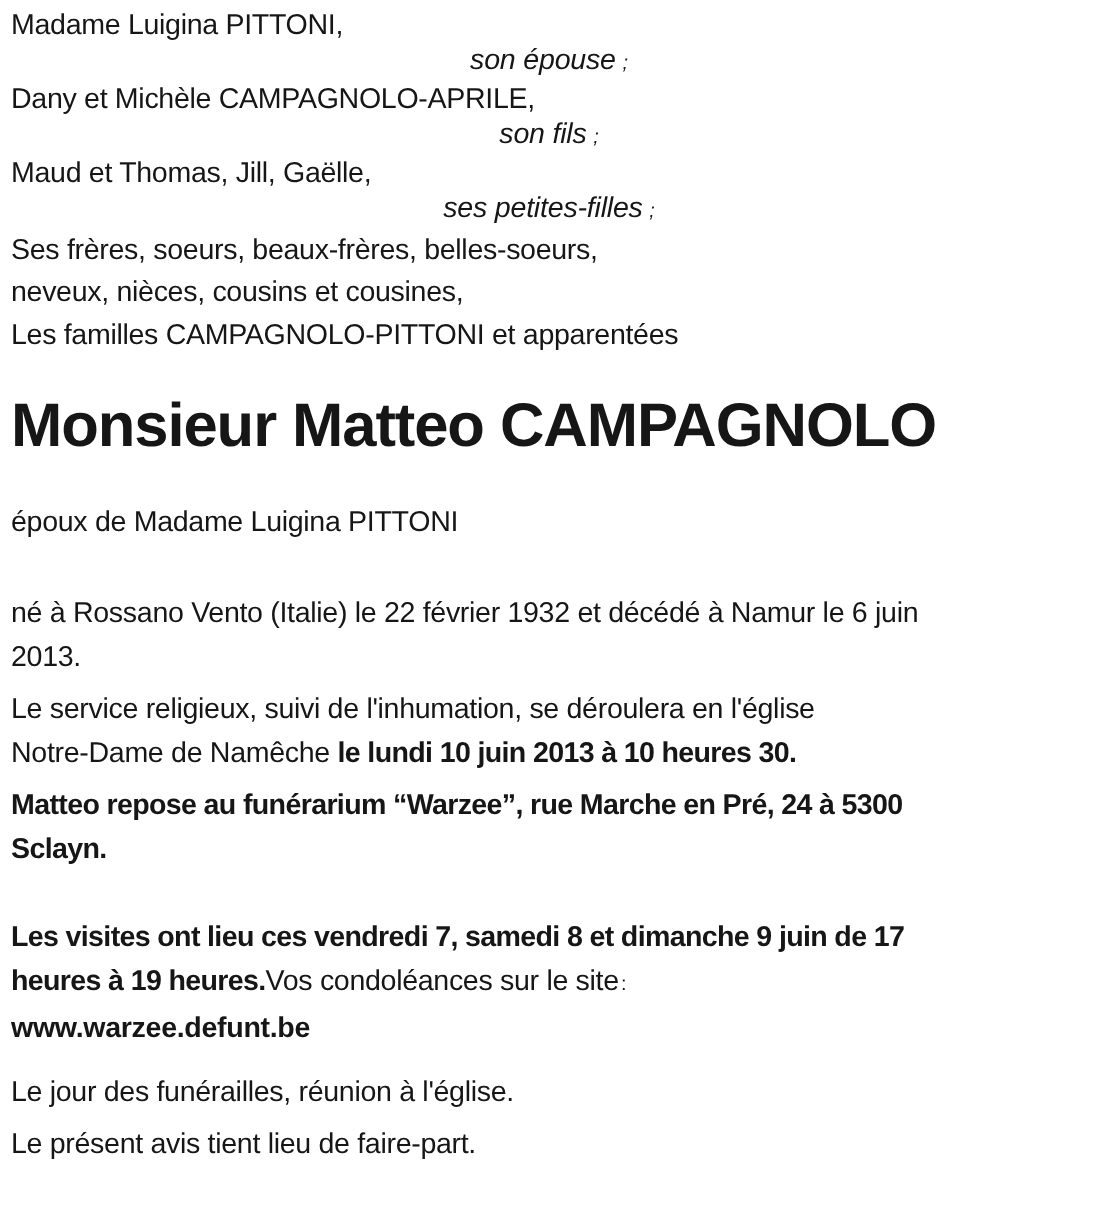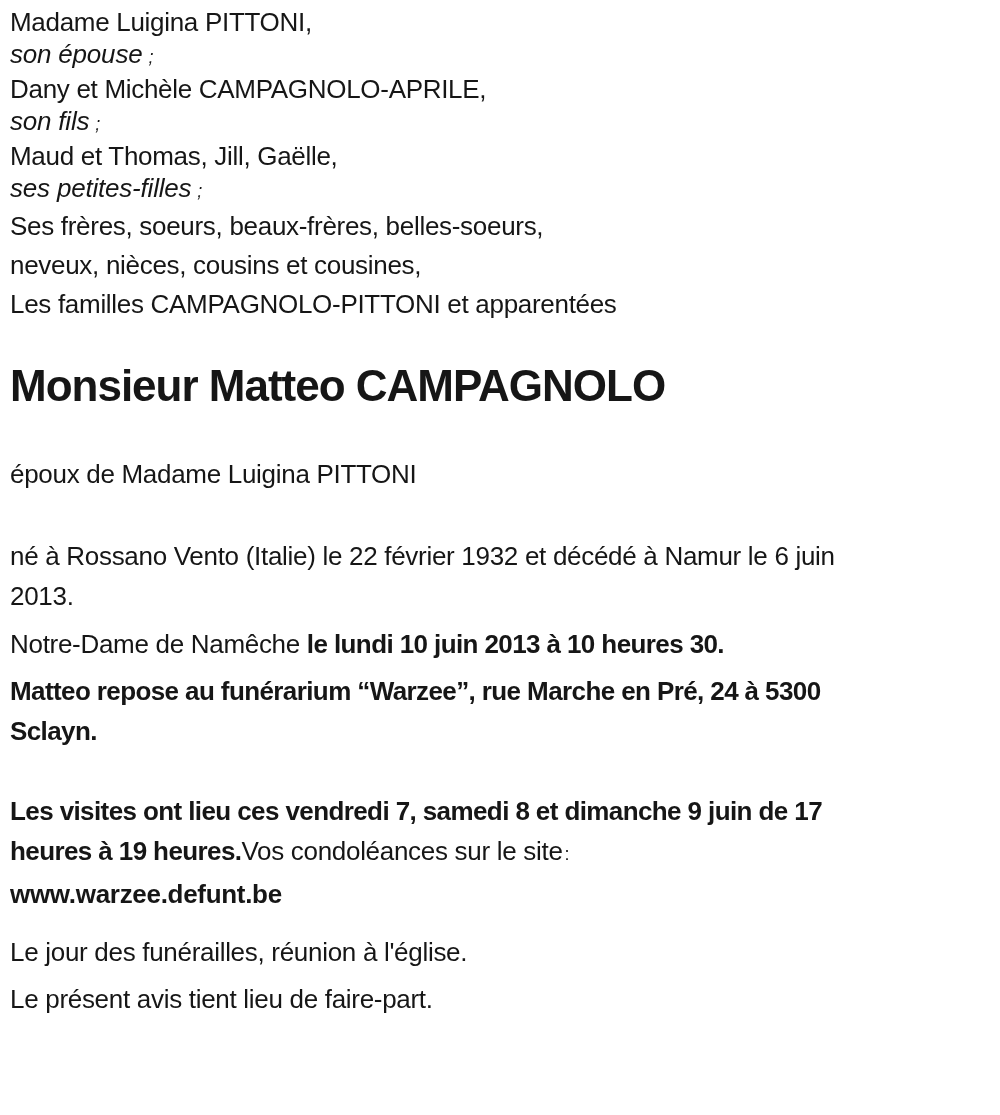--- a/index.html
+++ b/index.html
@@ -20,42 +20,42 @@
   
   .pair-name {
     font-size: 26px;
     line-height: 32px;
     letter-spacing: -0.3px;
     white-space: nowrap;
   }
   .pair-relation {
     font-size: 26px;
     line-height: 32px;
-    text-align: left;
+    text-align: center;
     font-style: italic;
     letter-spacing: -0.2px;
     white-space: nowrap;
   }
   .family-lines div {
     font-size: 26px;
     line-height: 39px;
     letter-spacing: -0.3px;
     white-space: nowrap;
   }
   
   .announcement {
     margin-top: 38px;
     font-size: 26px;
     line-height: 40px;
     letter-spacing: -0.3px;
     white-space: nowrap;
   }
   .deceased-title {
     margin: 38px 0 0 0;
-    font-size: 44px;
+    font-size: 56px;
     line-height: 48px;
     font-weight: 700;
     letter-spacing: -1px;
     white-space: nowrap;
   }
   .spouse-line {
     margin-top: 44px;
     font-size: 26px;
     line-height: 40px;
     letter-spacing: -0.3px;
@@ -117,20 +117,21 @@
   <h1 class="deceased-title">Monsieur Matteo CAMPAGNOLO</h1>
 
   <div class="spouse-line">époux de Madame Luigina PITTONI</div>
 
   <div class="para m-birth">
     <div class="ln">né à Rossano Vento (Italie) le 22 février 1932 et décédé à Namur le 6 juin</div>
     <div class="ln">2013.</div>
   </div>
 
   <div class="para m-service">
+    <div class="ln">Le service religieux, suivi de l'inhumation, se déroulera en l'église</div>
     <div class="ln"><span>Notre-Dame de Namêche </span><span class="b">le lundi 10 juin 2013 à 10 heures 30.</span></div>
   </div>
 
   <div class="para m-repose b">
     <div class="ln">Matteo repose au funérarium “Warzee”, rue Marche en Pré, 24 à 5300</div>
     <div class="ln">Sclayn.</div>
   </div>
 
   <div class="para m-visits">
     <div class="ln b">Les visites ont lieu ces vendredi 7, samedi 8 et dimanche 9 juin de 17</div>

